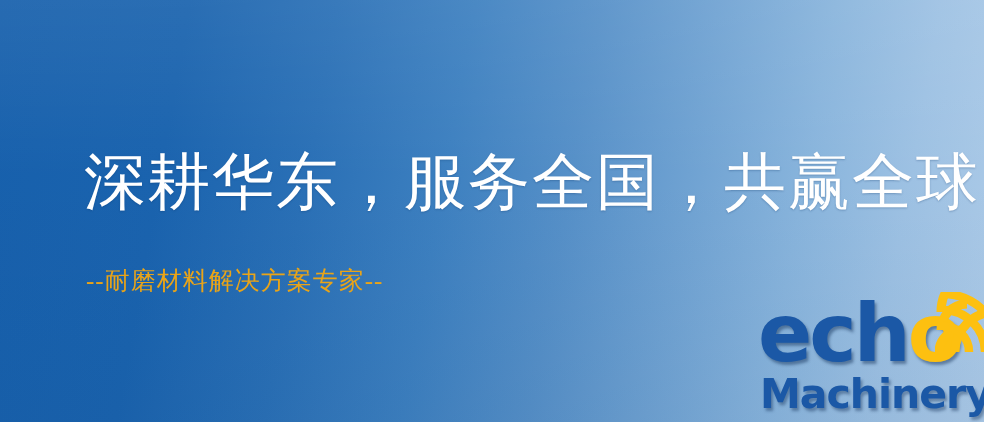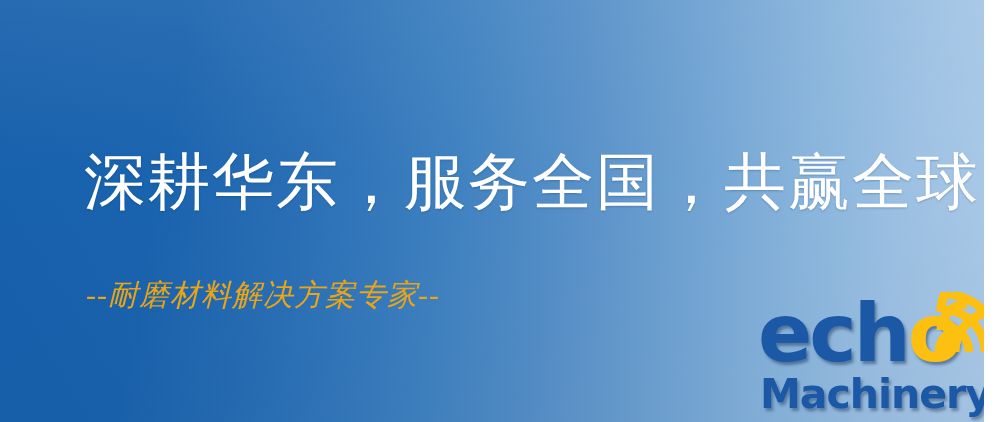--- a/index.html
+++ b/index.html
@@ -55,28 +55,27 @@
     color: #ffffff;
     letter-spacing: 2px;
     white-space: nowrap;
     text-shadow: 0 1px 2px rgba(10,50,100,0.28);
   }
 
   
   .subtitle {
     position: absolute;
     left: 86px;
-    top: 280px;
+    top: 266px;
     font-family: "Liberation Serif", "DejaVu Serif", serif;
-    font-size: 30px;
+    font-size: 25px;
     line-height: 30px;
     color: #E9A418;
     letter-spacing: 1px;
     white-space: nowrap;
-    font-style: italic;
   }
 
   
   .logo {
     position: absolute;
     left: 744px;
     top: 294px;
     width: 255px;
     height: 128px;
     margin-left: 8px;

